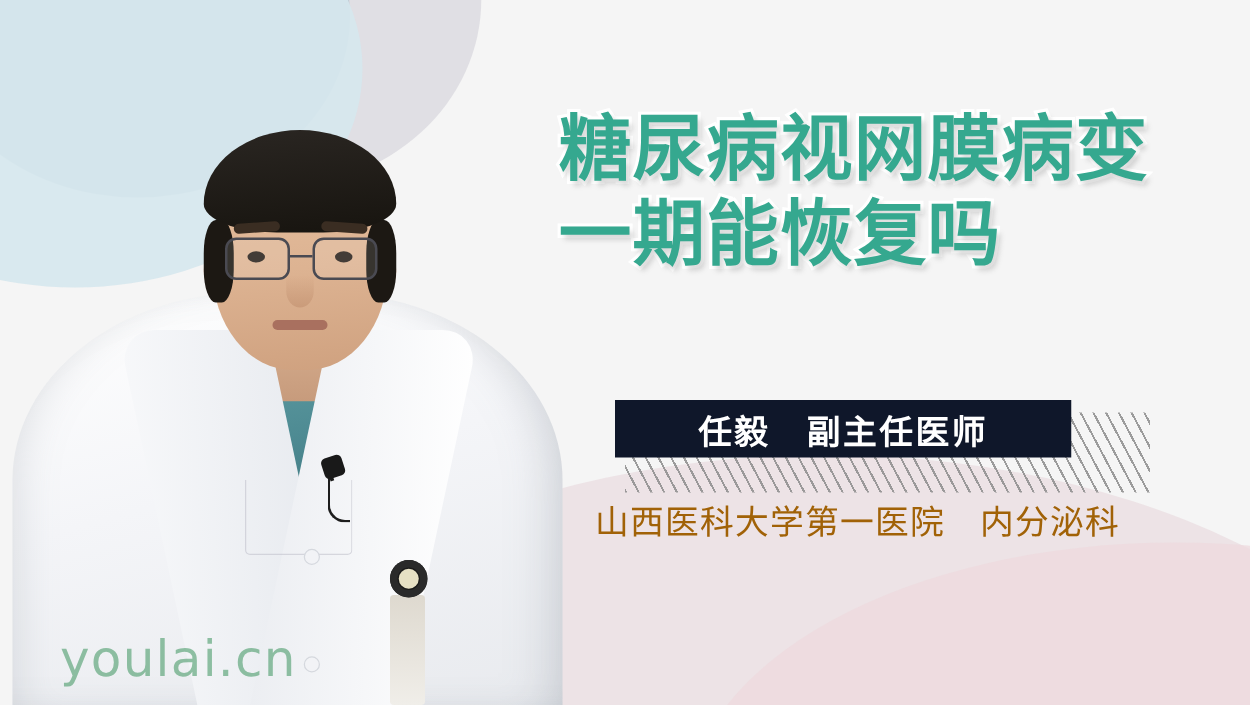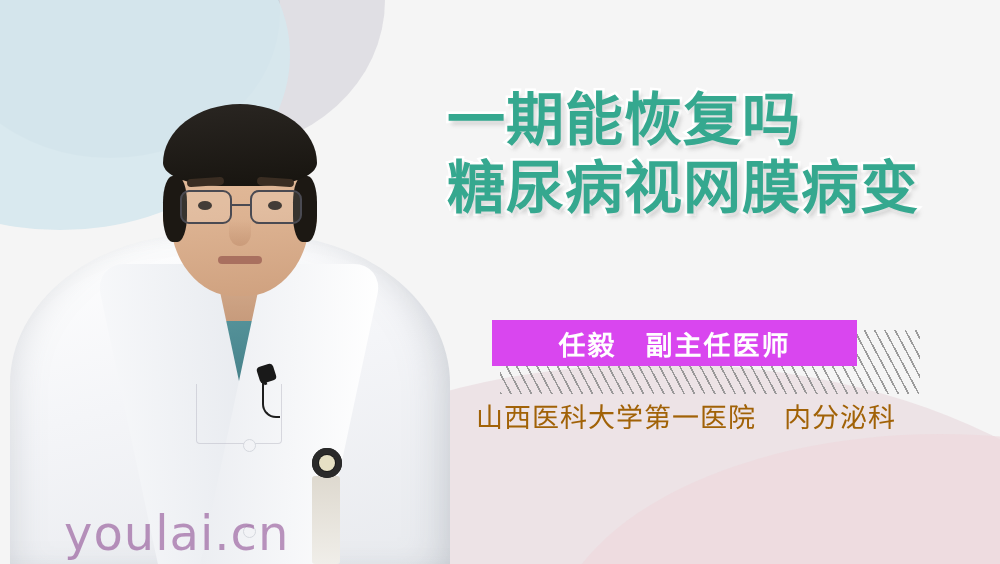--- a/index.html
+++ b/index.html
@@ -291,26 +291,26 @@
     width: 86px;
     height: 60px;
     border: 1px solid rgba(190,190,200,0.55);
     border-top: none;
     border-radius: 0 0 4px 4px;
   }
 
   
   .watermark {
     position: absolute;
-    left: 64px;
+    left: 48px;
     top: 505px;
-    font-size: 48px;
+    font-size: 40px;
     font-weight: 400;
     letter-spacing: 1px;
-    color: #701a75;
+    color: #15803d;
     opacity: 0.45;
     font-family: "DejaVu Sans", sans-serif;
   }
 
   
   .title-block {
     position: absolute;
     left: 447px;
     top: 86px;
     width: 540px;
@@ -348,21 +348,21 @@
       rgba(0,0,0,0) 1.6px, rgba(0,0,0,0) 9px
     );
     opacity: 0.85;
   }
   .name-banner {
     position: absolute;
     left: 0;
     top: 0;
     width: 365px;
     height: 46px;
-    background: #d946ef;
+    background: #0f172a;
     display: flex;
     align-items: center;
     justify-content: center;
   }
   .name-banner-text {
     color: #ffffff;
     font-size: 27px;
     font-weight: 700;
     letter-spacing: 2px;
     white-space: nowrap;
@@ -417,22 +417,22 @@
     <div class="doc-mic-cord"></div>
     <div class="doc-mic"></div>
     <div class="doc-badge-card"></div>
     <div class="doc-badge"></div>
     <div class="doc-badge-face"></div>
   </div>
 
   <div class="watermark">youlai.cn</div>
 
   <div class="title-block">
+    <span class="title-line">糖尿病视网膜病变</span>
     <span class="title-line">一期能恢复吗</span>
-    <span class="title-line">糖尿病视网膜病变</span>
   </div>
 
   <div class="name-banner-wrap">
     <div class="hatch"></div>
     <div class="name-banner">
       <span class="name-banner-text">任毅　副主任医师</span>
     </div>
   </div>
 
   <div class="affiliation">山西医科大学第一医院　内分泌科</div>

